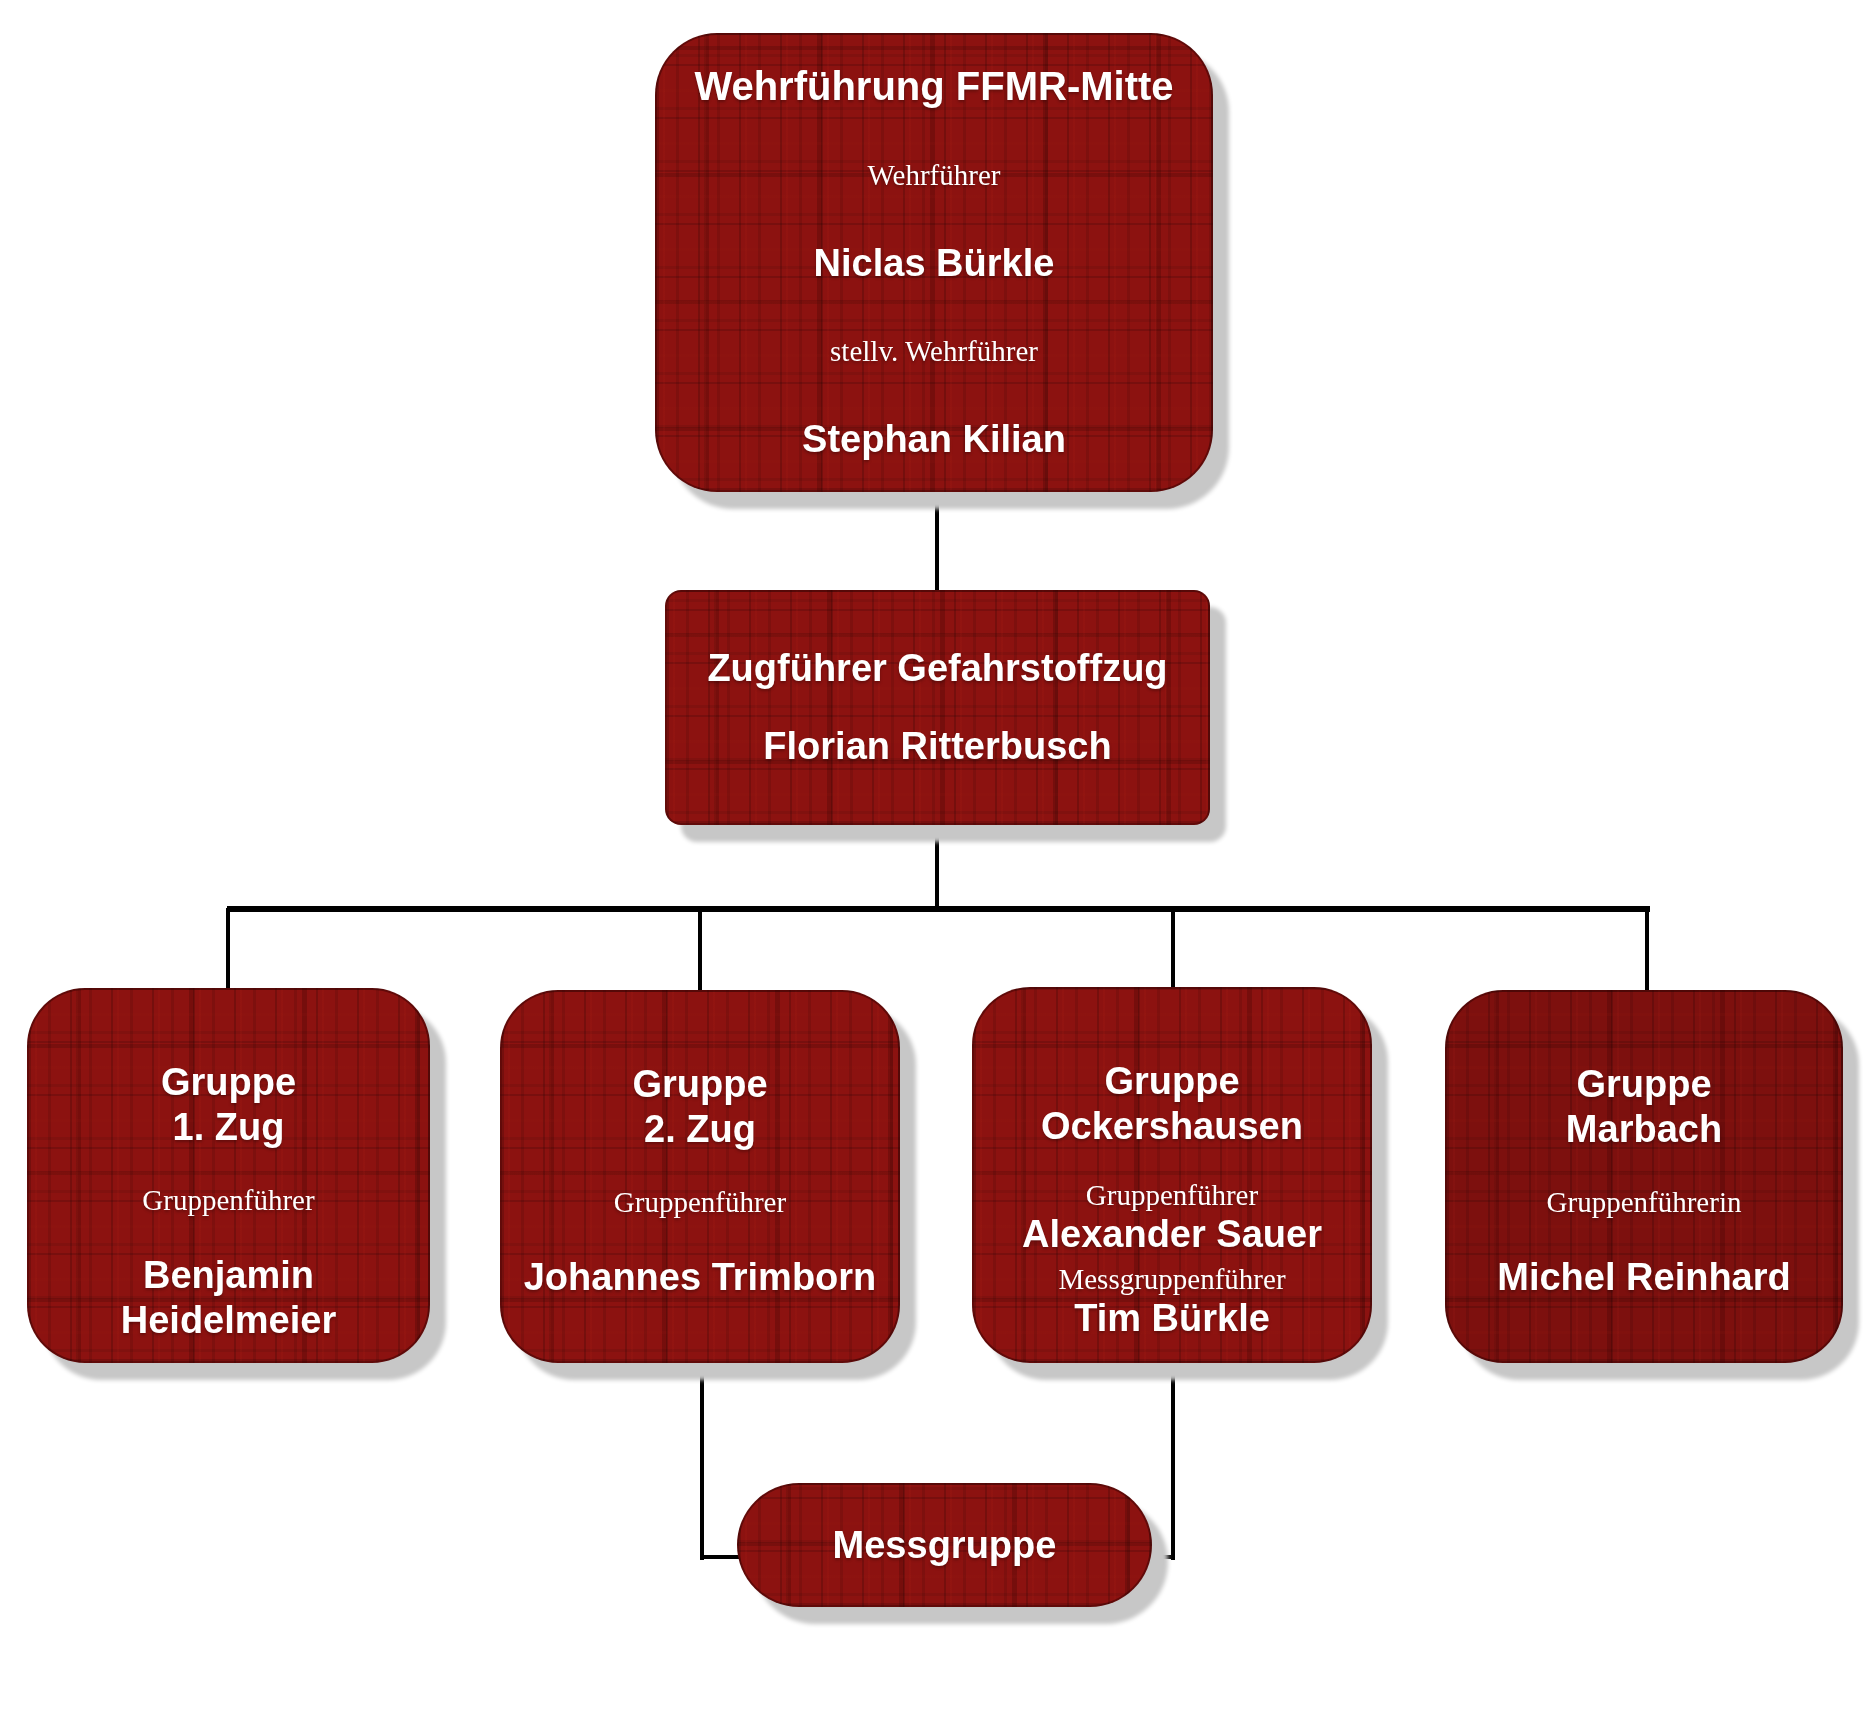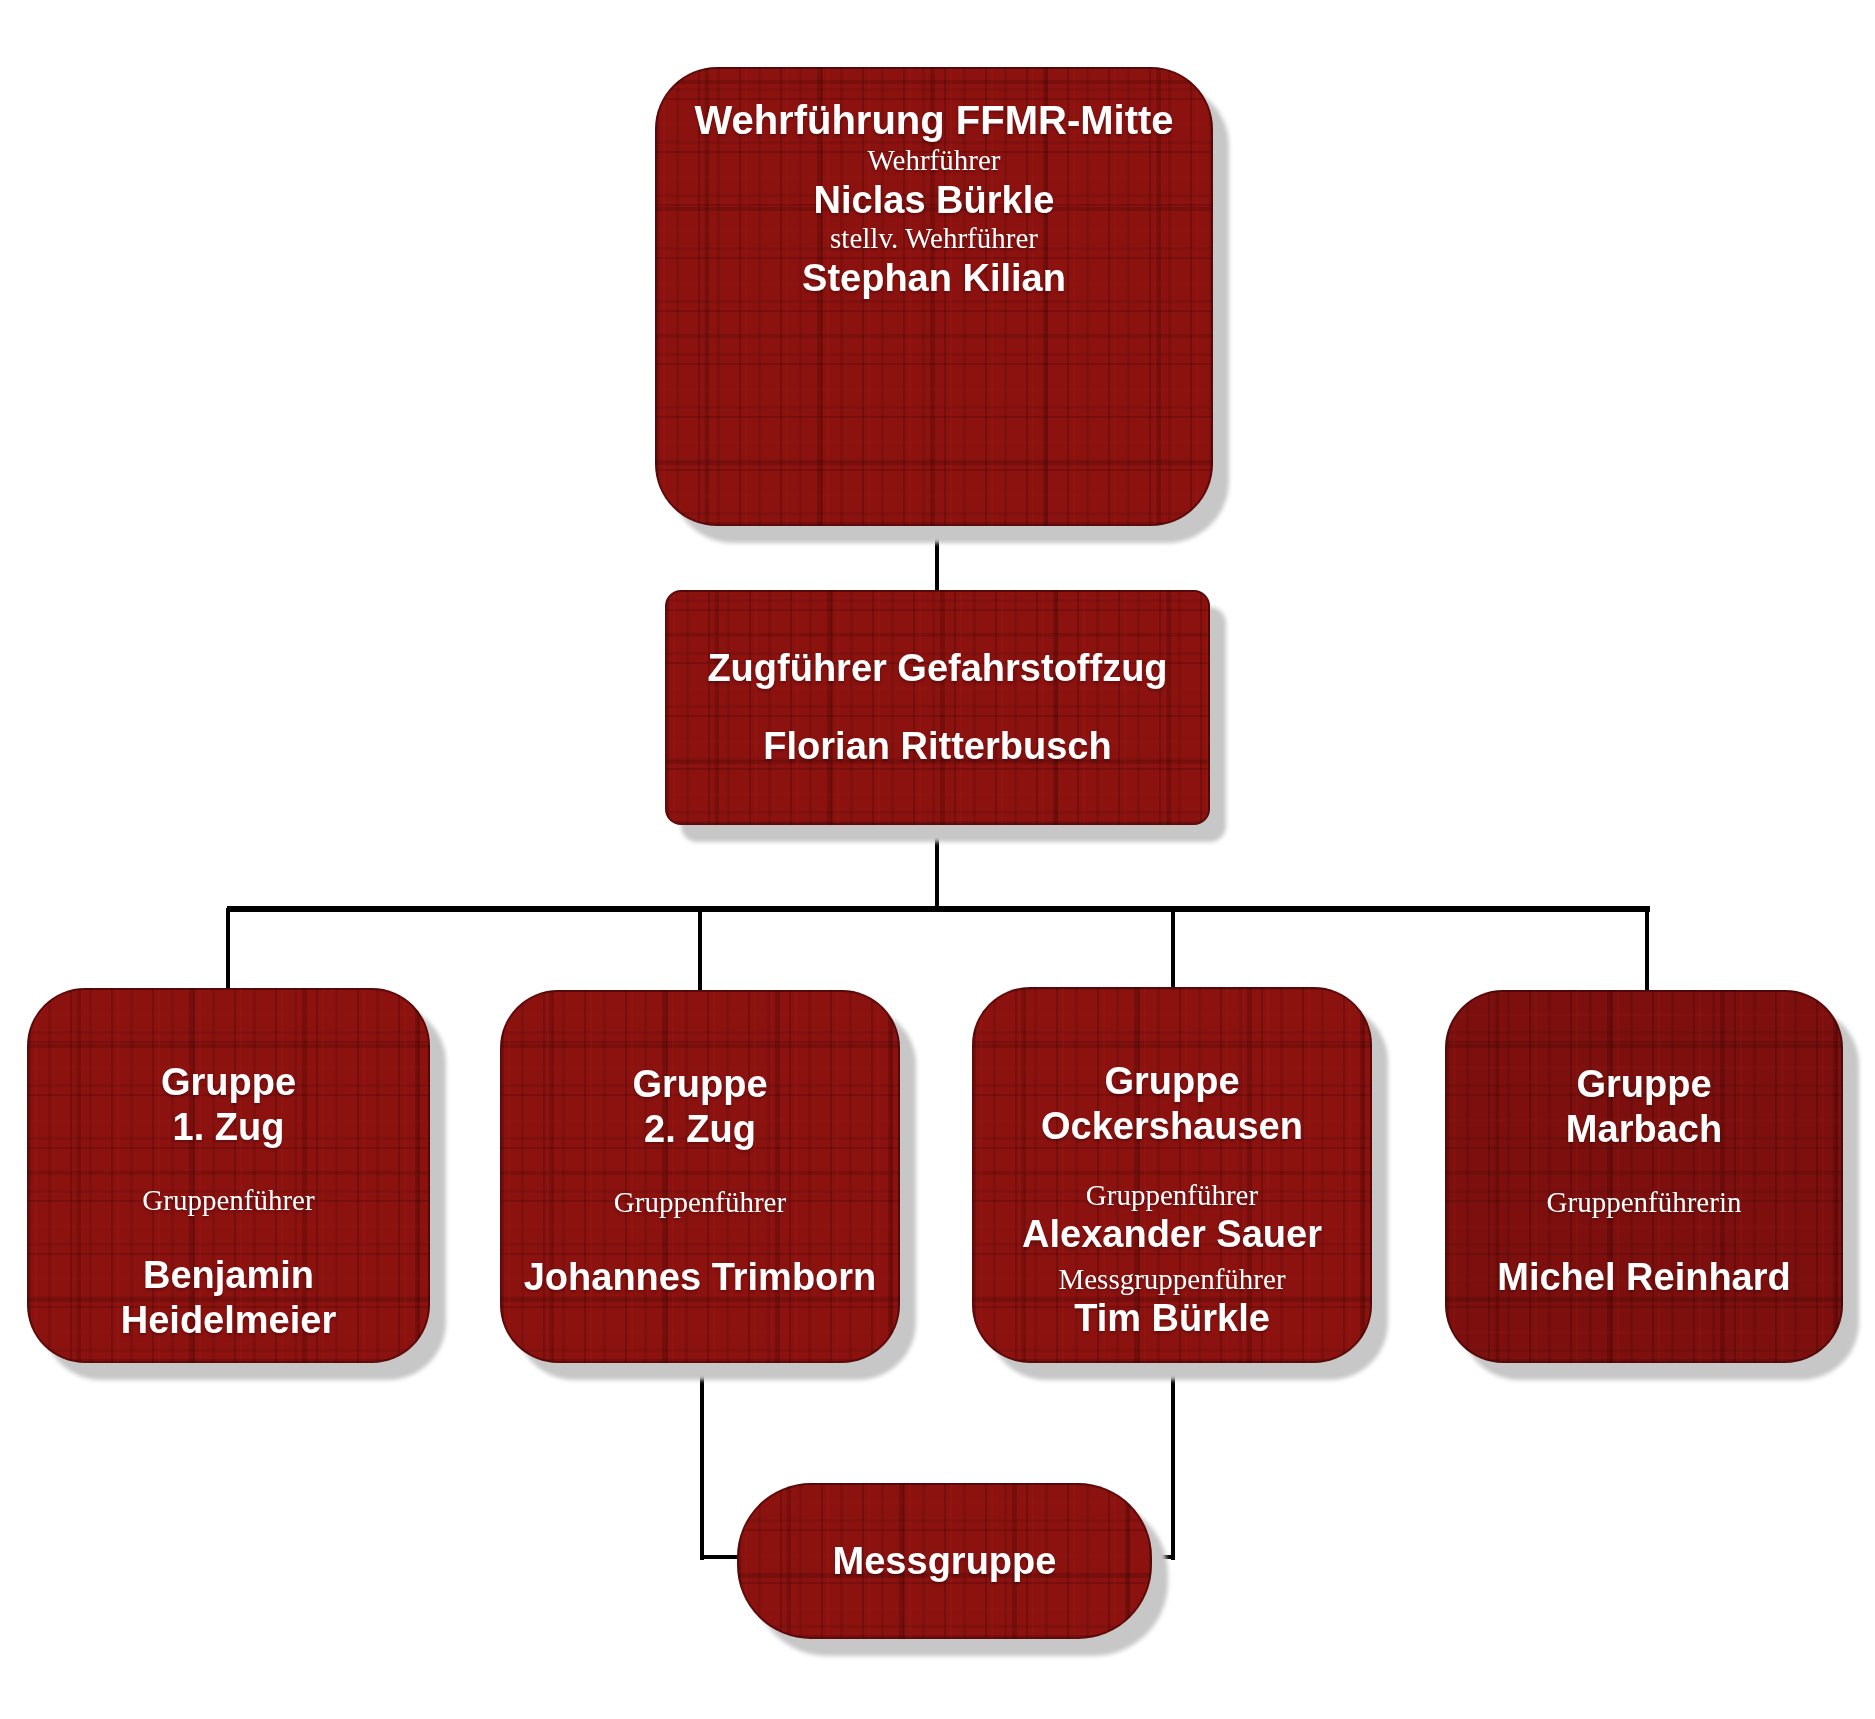--- a/index.html
+++ b/index.html
@@ -26,21 +26,21 @@
       repeating-linear-gradient(0deg, transparent 0 59px, rgba(30,0,0,0.18) 59px 63px, transparent 63px 127px);
     border:2px solid rgba(45,3,3,0.45);
     box-shadow:16px 17px 4px 0 #c7c7c7;
     text-shadow:0 2px 3px rgba(0,0,0,0.28);
   }
   .node.dark{background-color:#7d100e;}
   .t-xl{font-size:40px;font-weight:700;line-height:1.18;}
   .t-lg{font-size:38px;font-weight:700;line-height:1.18;}
   .t-sm{font-size:29px;font-weight:400;line-height:1.15;font-family:Liberation Serif, serif;}
   
-  .n-top{justify-content:flex-start;padding:28px 8px;margin-top:34px;}
+  .n-top{justify-content:space-between;padding:28px 8px;}
   .n-zug{justify-content:space-evenly;padding:20px 8px;}
   .n-row{justify-content:flex-start;padding-top:70px;}
   .n-row .role{margin-top:34px;}
   .n-row .name{margin-top:36px;}
   .n-row .pair1{margin-top:30px;}
   .n-row .pair2{margin-top:6px;}
   .n-mess{justify-content:center;}
 </style>
 </head>
 <body>
@@ -96,17 +96,17 @@
     <div class="t-lg">Tim Bürkle</div>
   </div>
 
   <div class="node n-row dark" style="left:1445px;top:990px;width:398px;height:373px;border-radius:58px">
     <div class="t-lg">Gruppe</div>
     <div class="t-lg">Marbach</div>
     <div class="t-sm role">Gruppenführerin</div>
     <div class="t-lg name">Michel Reinhard</div>
   </div>
 
-  <div class="node n-mess" style="left:737px;top:1483px;width:415px;height:156px;border-radius:74px">
+  <div class="node n-mess" style="left:737px;top:1483px;width:415px;height:124px;border-radius:74px">
     <div class="t-lg">Messgruppe</div>
   </div>
 
 </div>
 
 </body></html>

